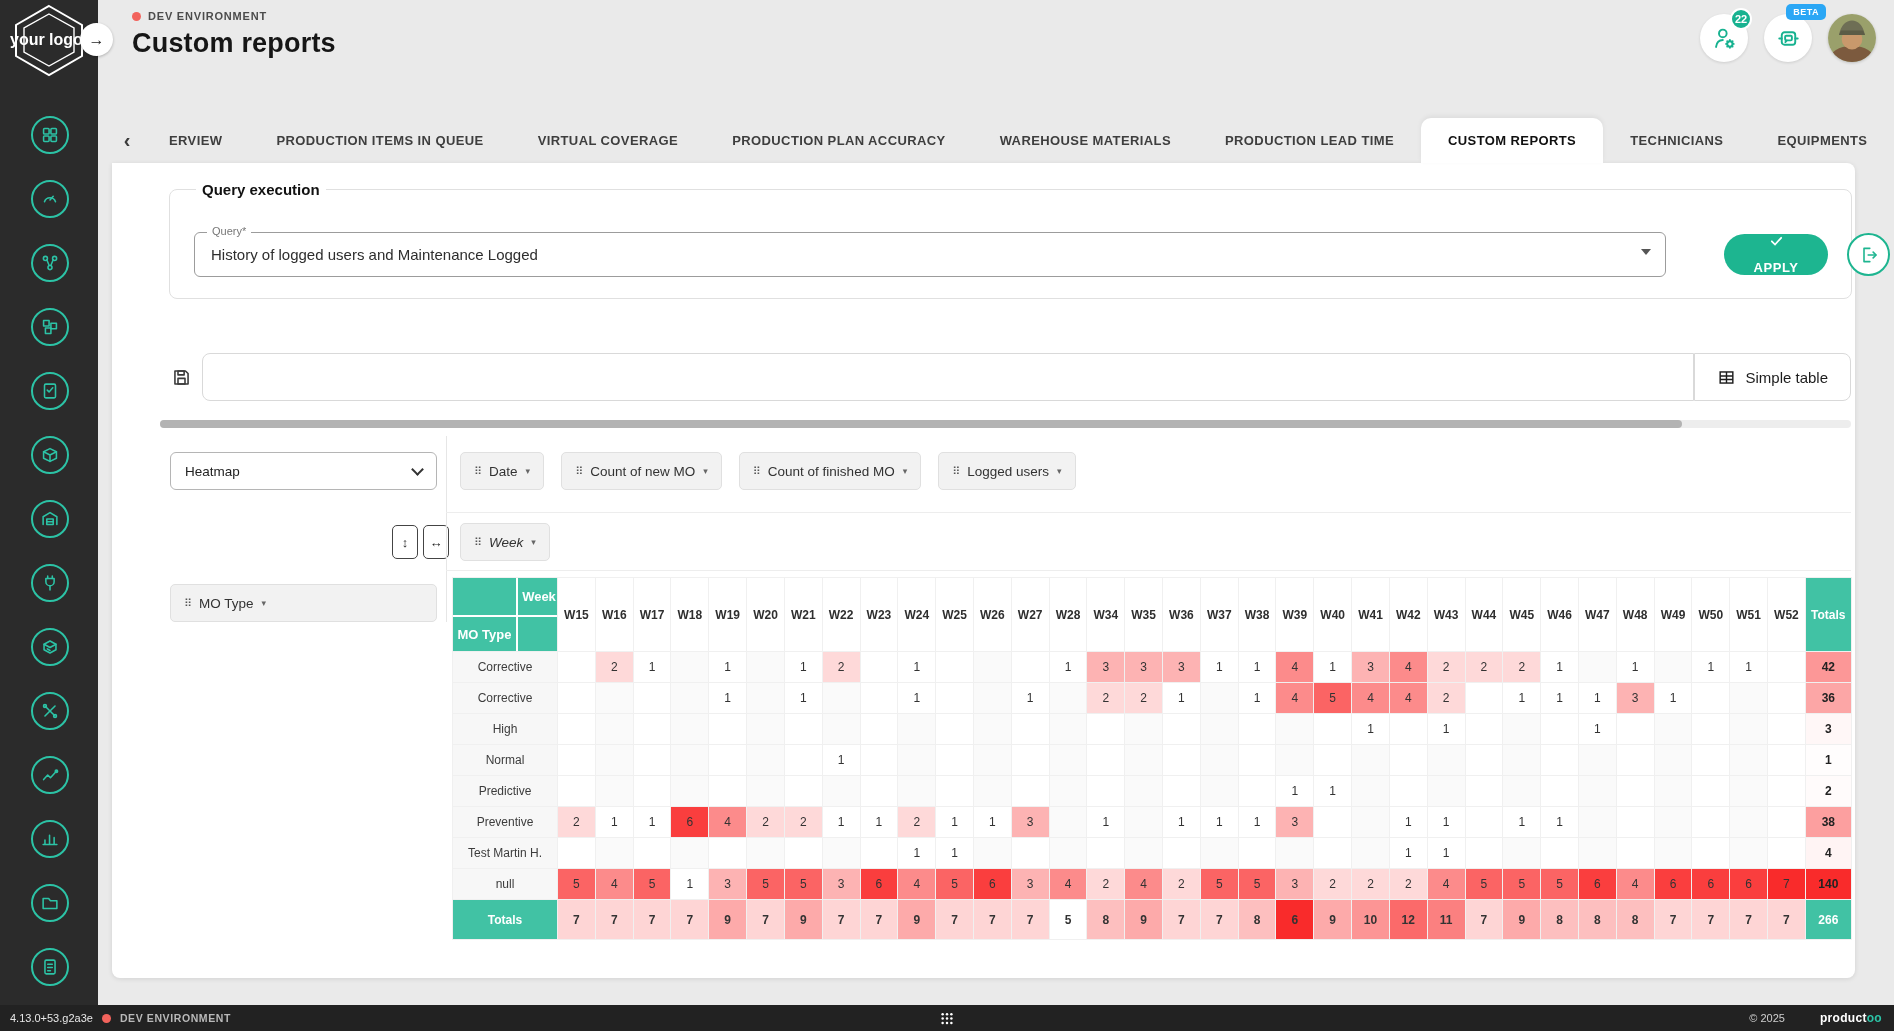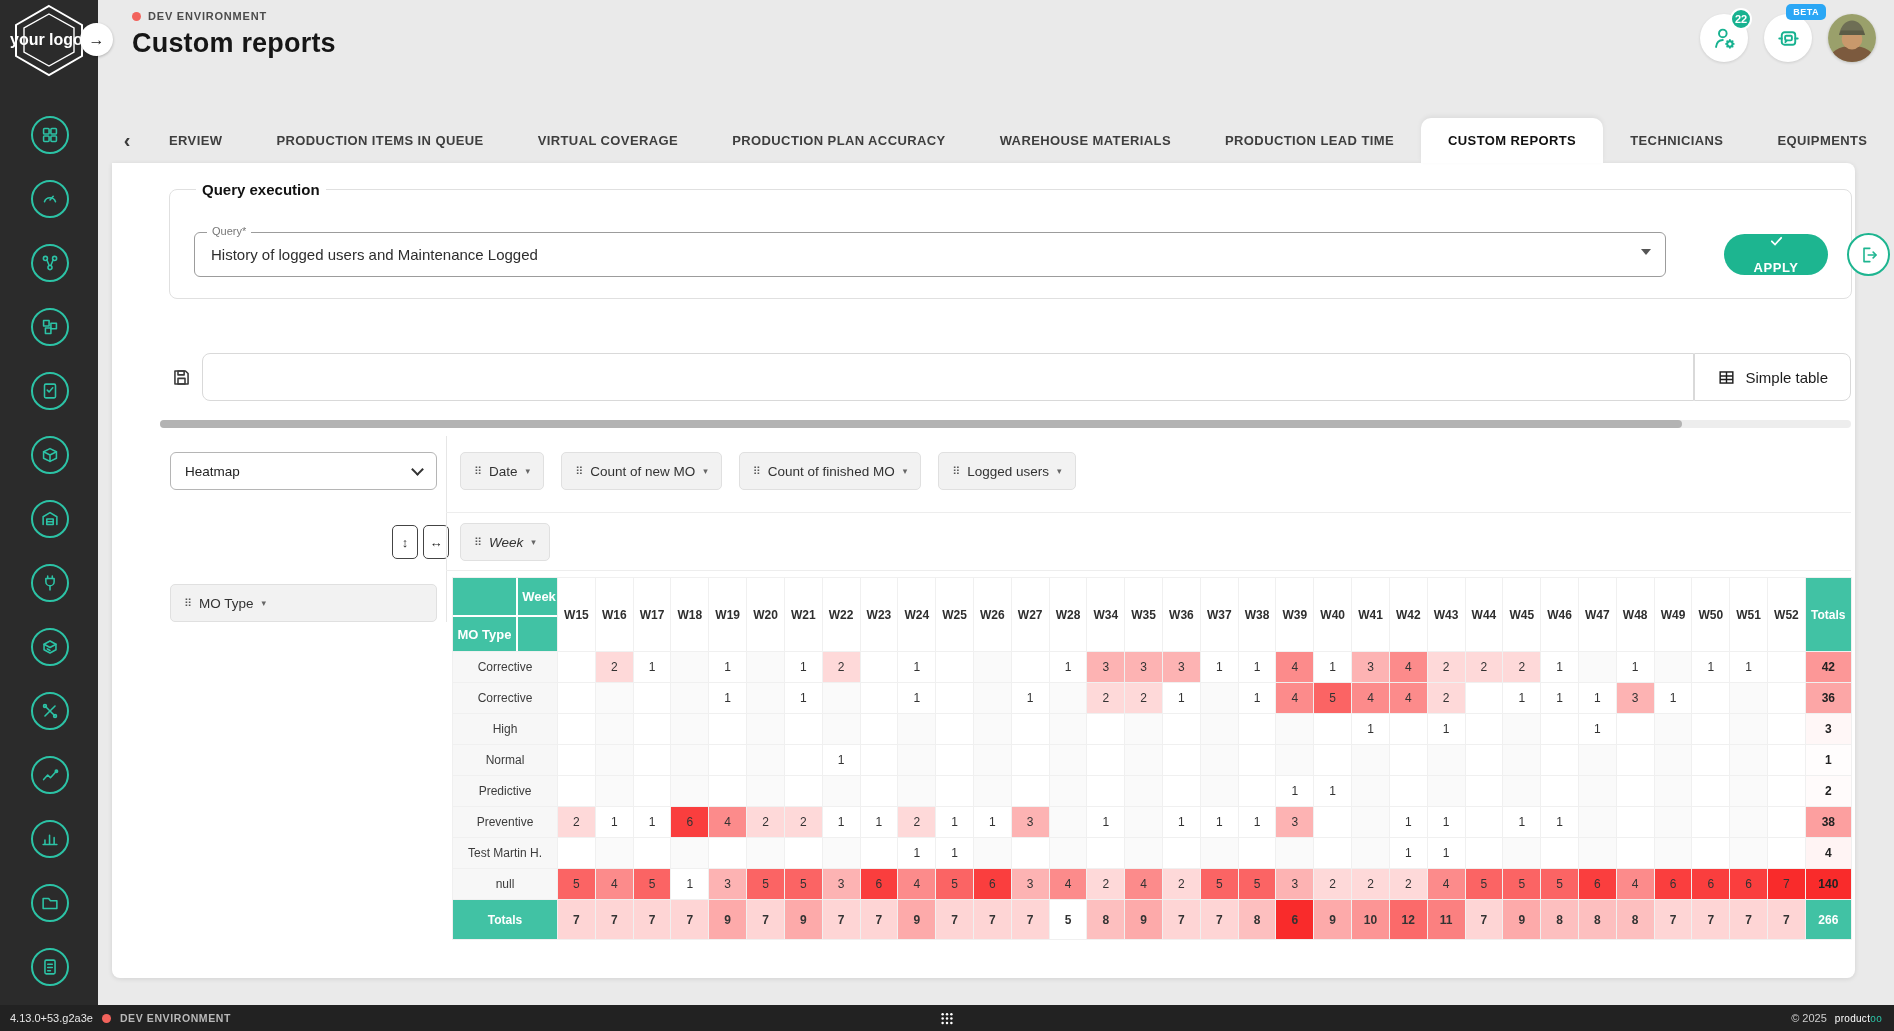--- a/index.html
+++ b/index.html
@@ -97,21 +97,21 @@
   tr.trow td { height:40px; font-weight:bold; }
   td.trl { background:#41c2a4; color:#fff; font-weight:bold; border:1px solid #fff; font-size:12.5px; }
   td.grand { background:#41c2a4; color:#fff; border:1px solid #fff; }
 
   
   .footer { position:absolute; left:0; top:1005px; width:1894px; height:26px; background:#222; display:flex; align-items:center; }
   .f-left { display:flex; align-items:center; gap:9px; margin-left:10px; font-size:11px; color:#e8e8e8; }
   .f-left .envtxt { color:#b9b9b9; font-weight:bold; letter-spacing:.6px; font-size:10.5px; }
   .f-center { position:absolute; left:50%; transform:translateX(-50%); cursor:pointer; display:flex; }
   .f-right { position:absolute; right:12px; display:flex; align-items:center; gap:8px; font-size:11px; color:#cfcfcf; }
-  .brand { font-size:10px; font-weight:normal; color:#fff; letter-spacing:.3px; }
+  .brand { font-size:12px; font-weight:bold; color:#fff; letter-spacing:.3px;margin-left:27px; }
   .brand .oo { color:#2cc3a6; }
 </style>
 </head>
 <body>
 
 <div class="header">
   <div class="logo-block">
     <svg width="98" height="78" viewBox="0 0 98 78">
       <polygon points="49,6 82,25 82,56 49,75 16,56 16,25" fill="none" stroke="#fff" stroke-width="2"></polygon>
       <polygon points="49,14 74,28 74,52 49,66 24,52 24,28" fill="none" stroke="#fff" stroke-width="1.4"></polygon>

